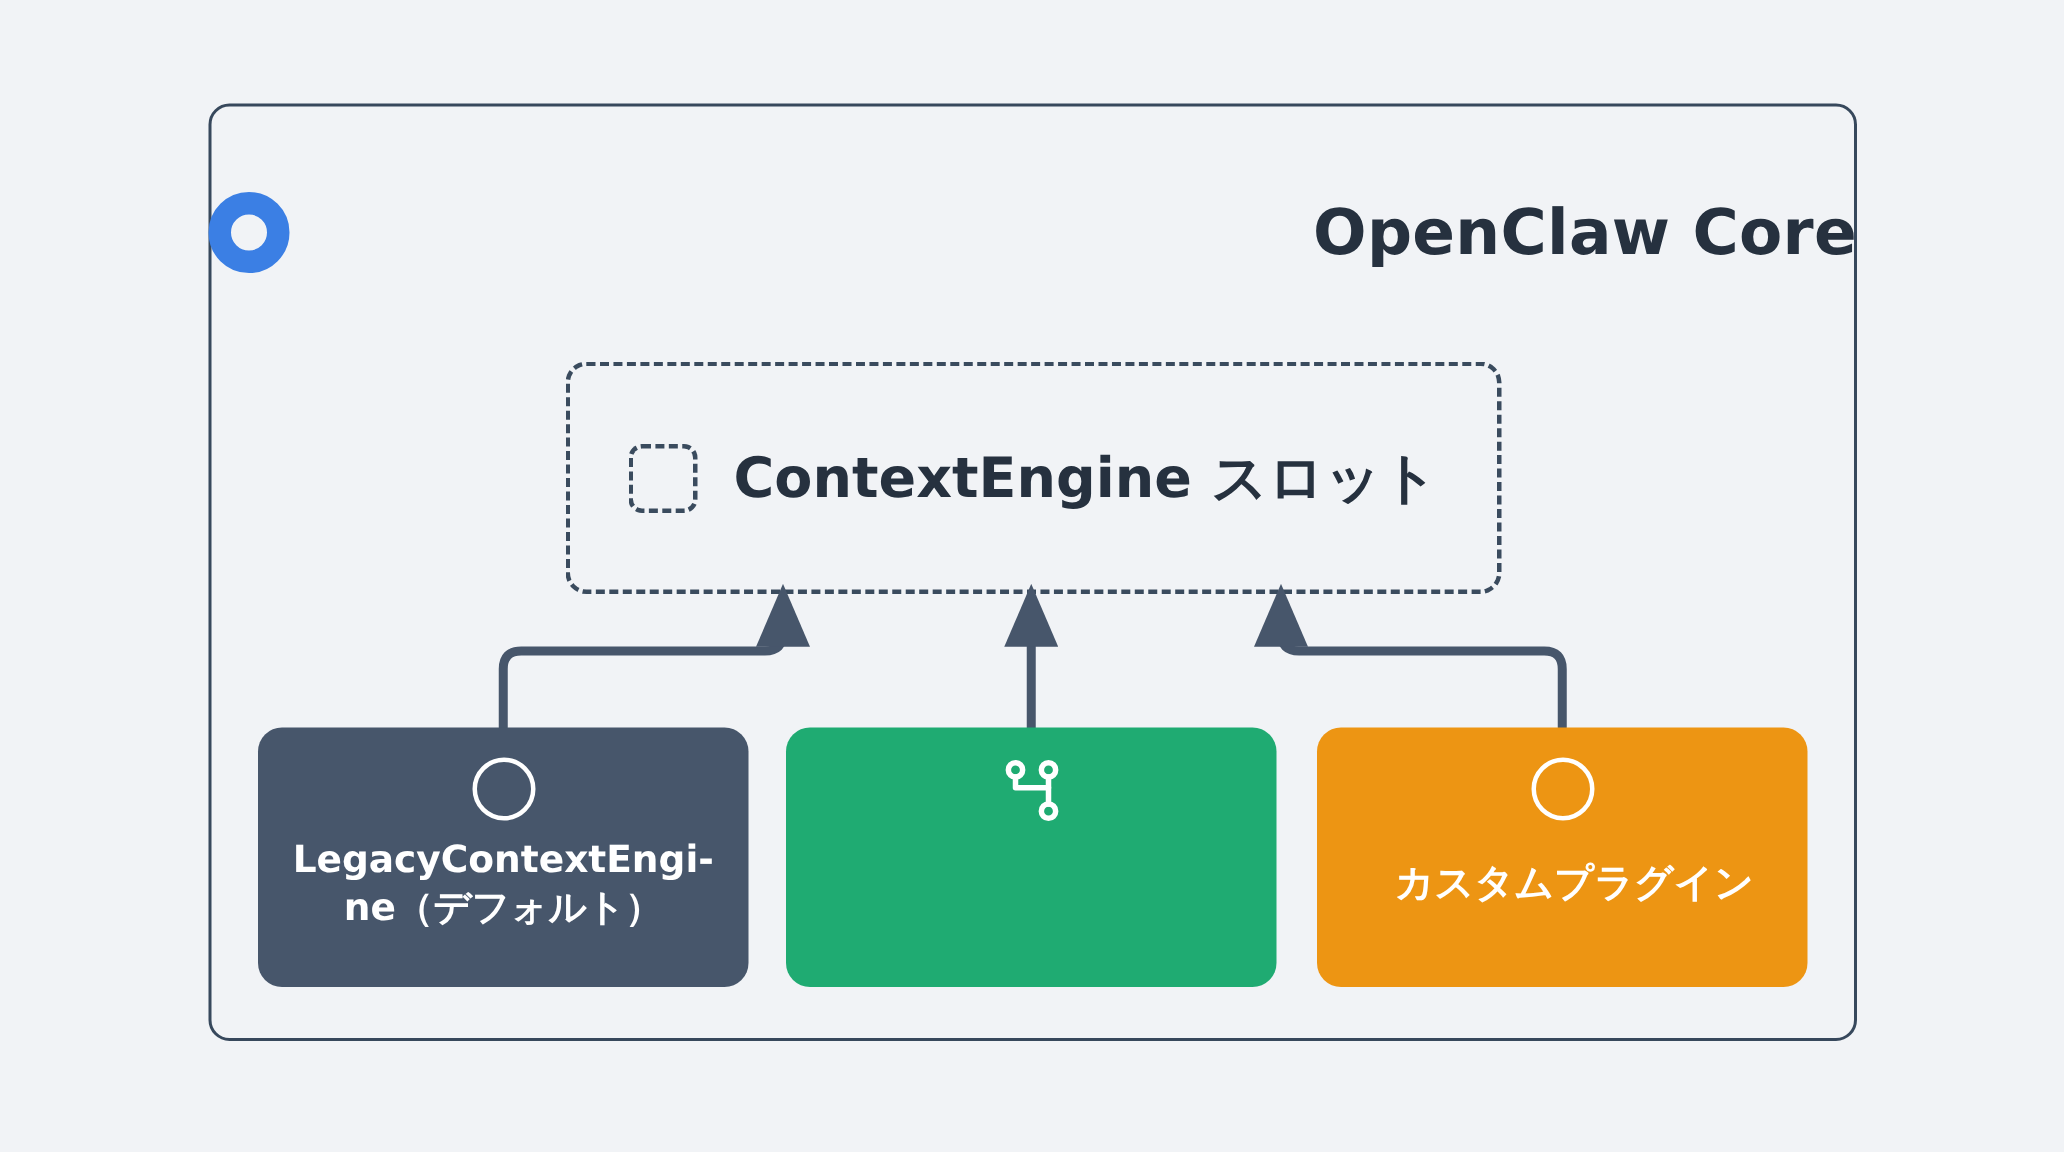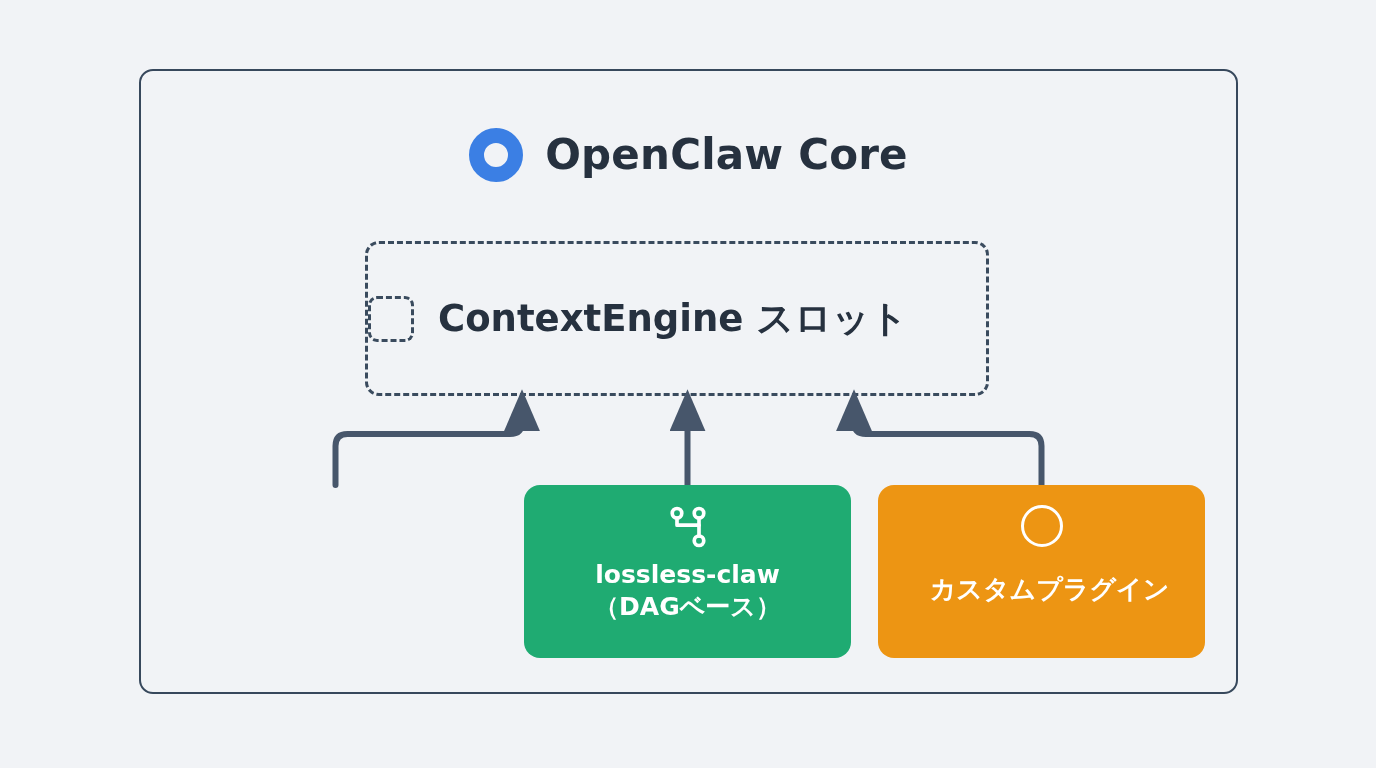--- a/index.html
+++ b/index.html
@@ -36,21 +36,21 @@
 
   
   .title-row {
     position: absolute;
     left: 139px;
     top: 120px;
     width: 1099px;
     height: 70px;
     display: flex;
     align-items: center;
-    justify-content: center;
+    justify-content: space-between;
     gap: 22px;
   }
   .title-ring {
     width: 54px;
     height: 54px;
     border-radius: 50%;
     box-sizing: border-box;
     border: 15px solid #3b7fe4;
     background: #f1f3f6;
     flex: none;
@@ -60,29 +60,30 @@
     font-weight: 700;
     color: #26313f;
     letter-spacing: 0.2px;
     line-height: 1;
     white-space: nowrap;
   }
 
   
   .slot-box {
     position: absolute;
-    left: 365px;
+    left: 377px;
     top: 241px;
     width: 624px;
     height: 155px;
     box-sizing: border-box;
     border: 3px dashed #3a4b5e;
     border-radius: 14px;
     display: flex;
     align-items: center;
+    justify-content: center;
     gap: 24px;
   }
   .slot-icon {
     width: 46px;
     height: 46px;
     box-sizing: border-box;
     border: 3px dashed #3a4b5e;
     border-radius: 9px;
     flex: none;
   }
@@ -175,33 +176,36 @@
       </marker>
     </defs>
 
     <path d="M335.5,485 L335.5,446 Q335.5,434 347.5,434 L510,434 Q522,434 522,422 L522,412" fill="none" stroke="#47566b" stroke-width="6" stroke-linecap="round" marker-end="url(#arrowhead)"></path>
 
     <path d="M687.5,485 L687.5,412" fill="none" stroke="#47566b" stroke-width="6" stroke-linecap="round" marker-end="url(#arrowhead)"></path>
 
     <path d="M1041.5,485 L1041.5,446 Q1041.5,434 1029.5,434 L866,434 Q854,434 854,422 L854,412" fill="none" stroke="#47566b" stroke-width="6" stroke-linecap="round" marker-end="url(#arrowhead)"></path>
   </svg>
 
+  <div class="node node-legacy">
+    <span class="node-icon-circle"></span>
+    <span class="node-label">
+      <span class="ln">LegacyContextEngi-</span>
+      <span class="ln">ne（デフォルト）</span>
+    </span>
+  </div>
 
   <div class="node node-lossless">
     <svg class="node-icon-dag" viewBox="0 0 24 24" fill="none" stroke="#ffffff" stroke-width="2" stroke-linecap="round" stroke-linejoin="round">
       <circle cx="6" cy="4.5" r="2.6"></circle>
       <circle cx="18" cy="4.5" r="2.6"></circle>
       <circle cx="18" cy="19.5" r="2.6"></circle>
       <path d="M6 7.1 L6 11 L18 11 L18 16.9"></path>
       <path d="M18 7.1 L18 11"></path>
     </svg>
-    <span class="node-label">
-      <span class="ln">lossless-claw</span>
-      <span class="ln">（DAGベース）</span>
-    </span>
   </div>
 
   <div class="node node-custom">
     <span class="node-icon-circle"></span>
     <span class="node-label" style="margin-top: 16px;">
       <span class="ln">カスタムプラグイン</span>
     </span>
   </div>
 
 </div>

